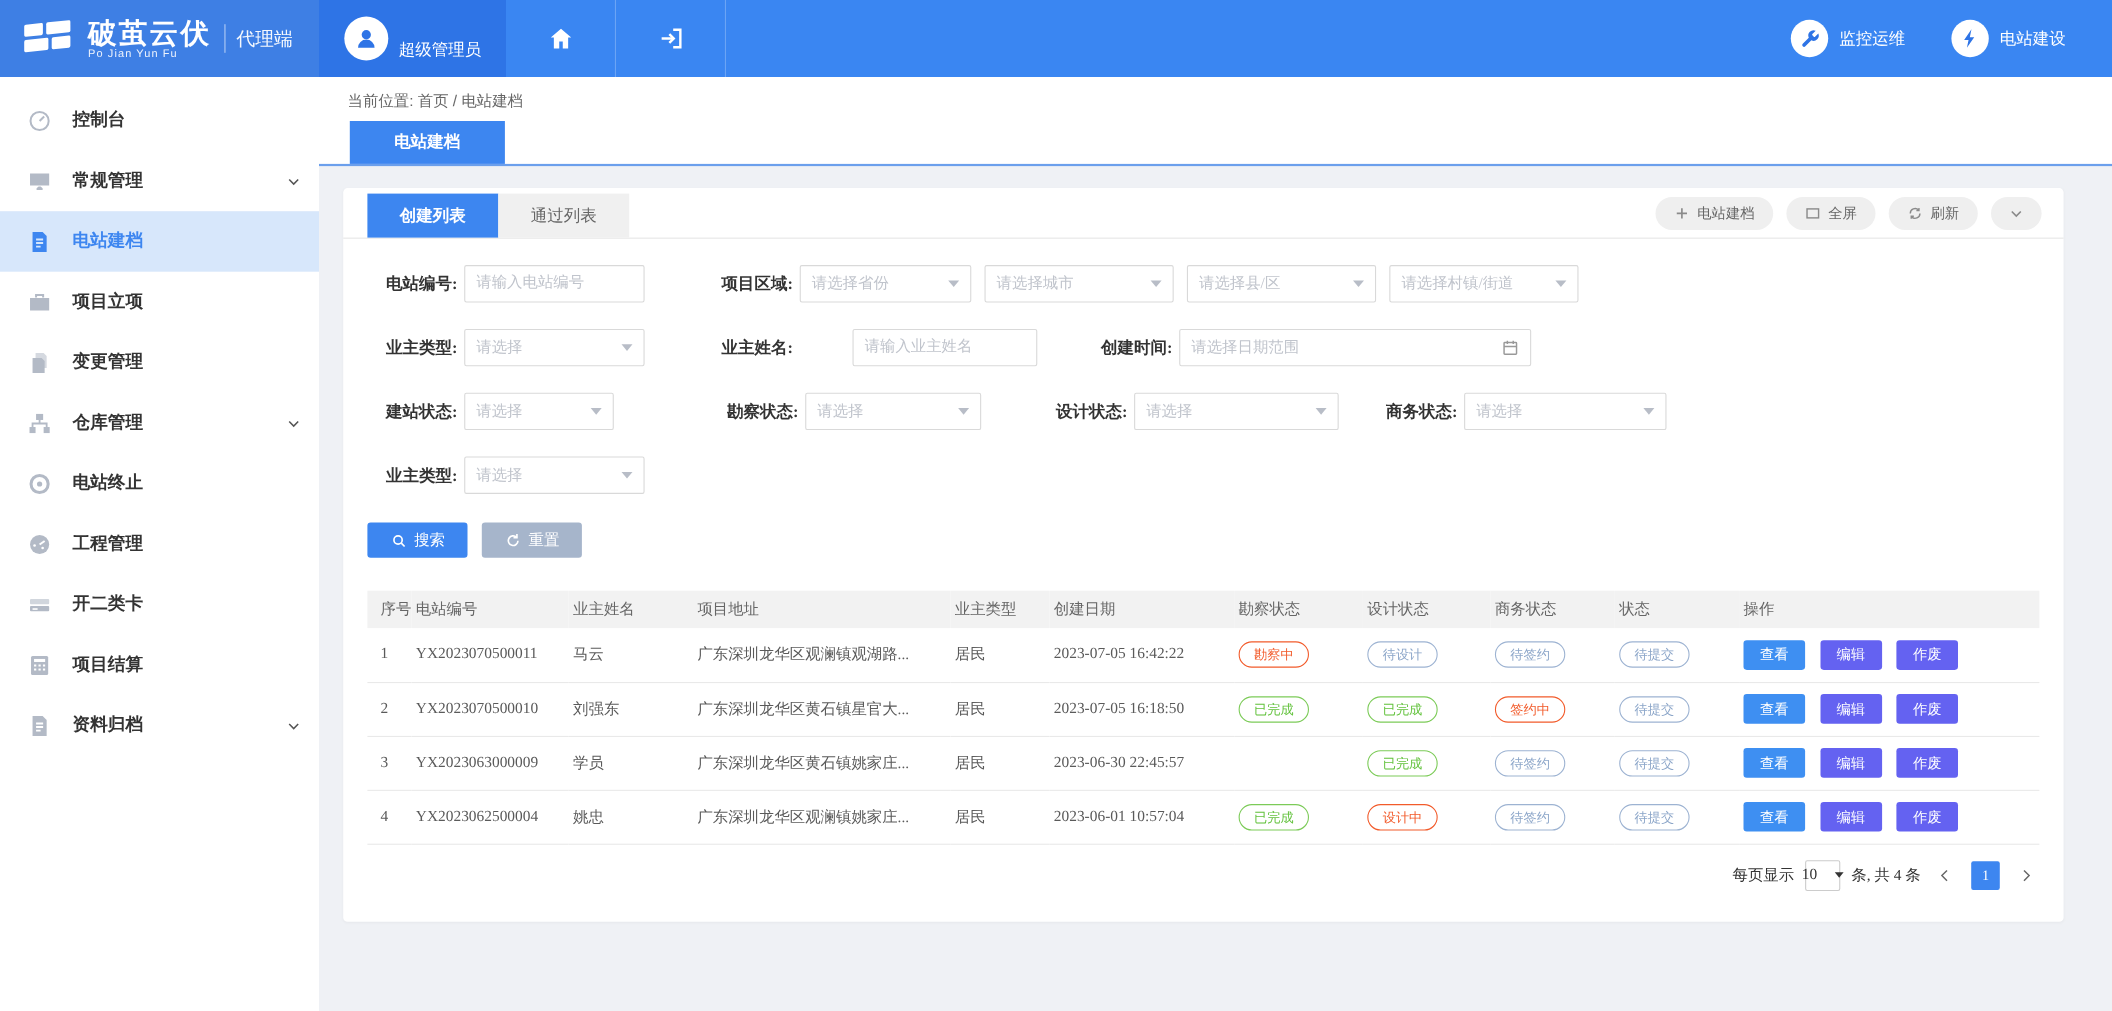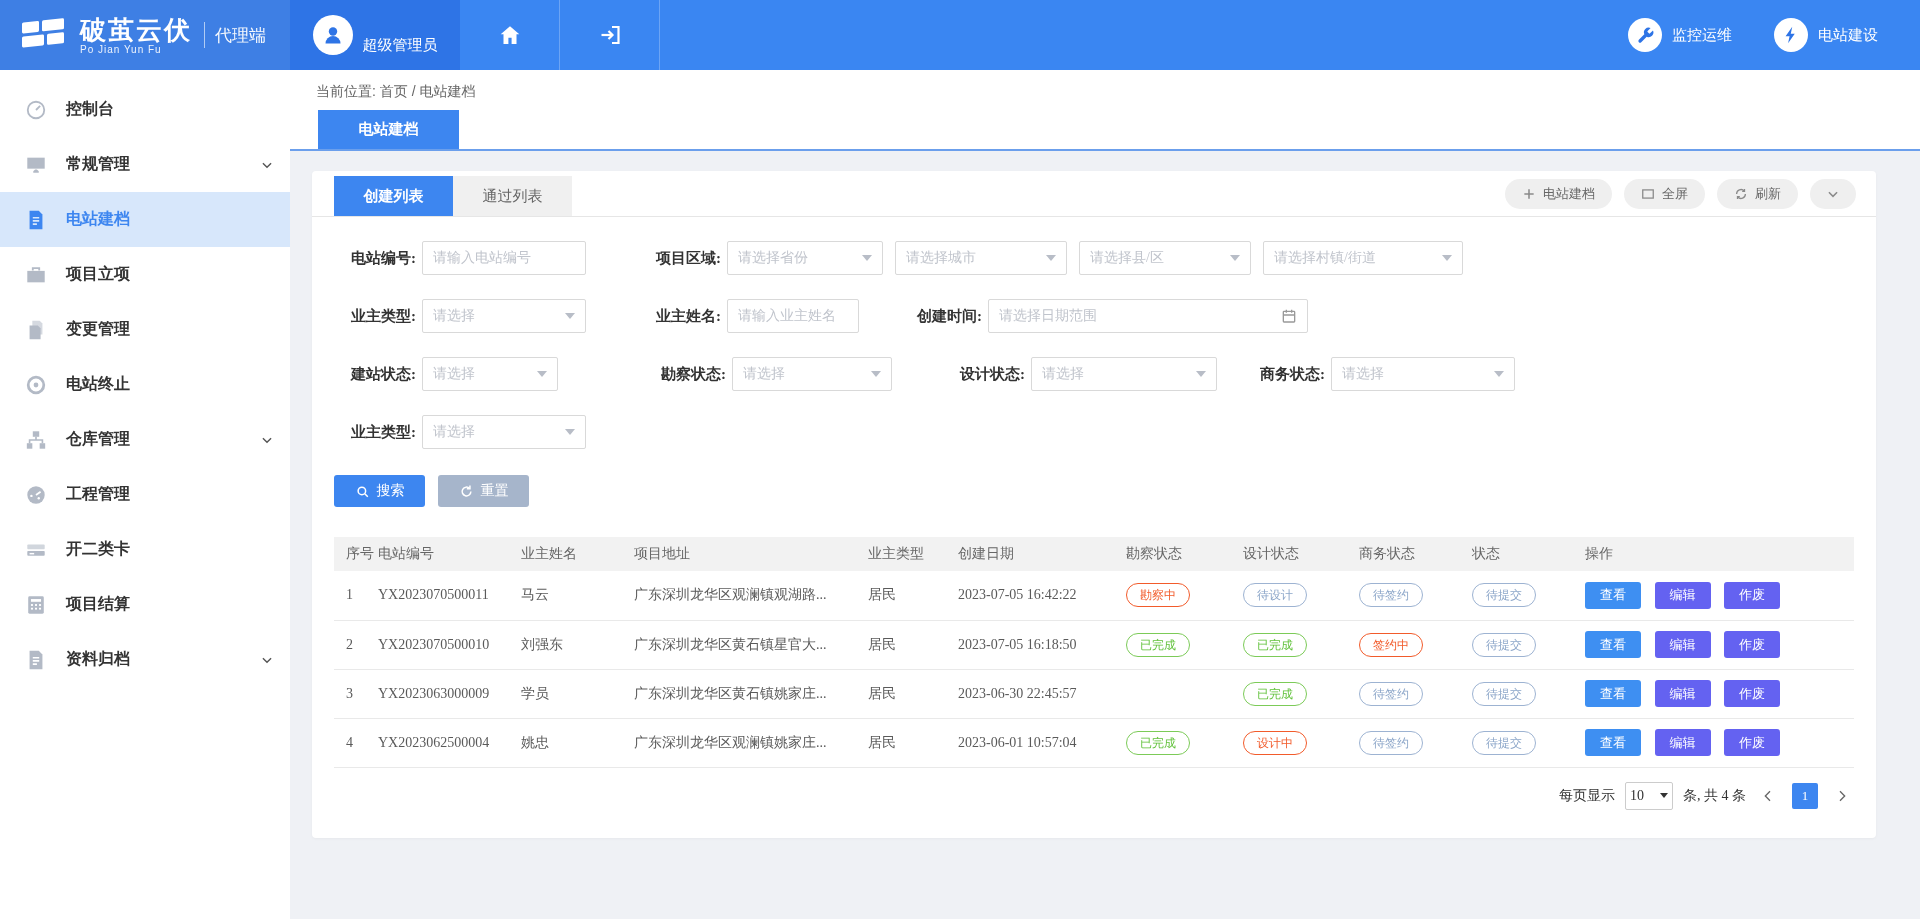--- a/index.html
+++ b/index.html
@@ -90,21 +90,21 @@
   .badge.b-orange { color:#f25b2b; border-color:#f25b2b; }
   .badge.b-green  { color:#62c23c; border-color:#7ccb58; }
   .badge.b-steel  { color:#8ca6c9; border-color:#9db3d2; }
   .act { width:56px; height:27px; border:none; border-radius:3px; color:#fff; font-size:13px; cursor:pointer;
     margin-right:10px; font-family:inherit; }
   .act.view { background:#3e8ff2; }
   .act.edit, .act.void { background:#6462f1; }
 
   
   .pager { display:flex; align-items:center; justify-content:flex-end; margin-top:14px; gap:10px; color:#333; font-size:14px; }
-  .psel { width:48px; height:28px; border:1px solid #ccc; border-radius:2px; display:flex; align-items:center;
+  .psel { width:32px; height:28px; border:1px solid #ccc; border-radius:2px; display:flex; align-items:center;
     justify-content:center; gap:16px; background:#fff; cursor:pointer; }
   .pcaret { width:0; height:0; border-left:4px solid transparent; border-right:4px solid transparent; border-top:5px solid #333; }
   .parrow { color:#666; display:flex; cursor:pointer; padding:0 4px; }
   .pcur { width:26px; height:26px; background:#3d86f0; color:#fff; border-radius:2px; display:flex; align-items:center;
     justify-content:center; font-size:13px; cursor:pointer; margin:0 2px; }
 
   svg { display:block; }
 </style>
 </head>
 <body>
@@ -224,43 +224,43 @@
         <svg width="22" height="22" viewBox="0 0 24 24" fill="currentColor">
           <path d="M8 2h8l3 3v12H8z" opacity=".55"></path>
             <path d="M5 7h9l3 3v12H5z"></path>
         </svg>
       </span>
       <span class="s-label">变更管理</span>
     </div>
 
     <div class="side-item">
       <span class="s-icon">
-        <svg width="22" height="22" viewBox="0 0 24 24" fill="none" stroke="currentColor">
-          <circle cx="12" cy="12" r="8.5" stroke-width="3"></circle>
-            <circle cx="12" cy="12" r="2.6" fill="currentColor" stroke="none"></circle>
-        </svg>
-      </span>
-      <span class="s-label">电站终止</span>
-    </div>
-
-    <div class="side-item">
-      <span class="s-icon">
         <svg width="22" height="22" viewBox="0 0 24 24" fill="currentColor">
           <rect x="8.5" y="2.5" width="7" height="6"></rect>
             <rect x="2" y="15.5" width="6" height="6"></rect>
             <rect x="16" y="15.5" width="6" height="6"></rect>
           <path fill="none" stroke="currentColor" stroke-width="1.8" d="M12 8.5v3.5M5 15.5V12h14v3.5"></path>
         </svg>
       </span>
       <span class="s-label">仓库管理</span>
       <span class="s-chev">
         <svg width="14" height="14" viewBox="0 0 24 24" fill="none" stroke="currentColor" stroke-width="2.4">
             <path d="M5 9l7 7 7-7"></path>
           </svg>
       </span>
+    </div>
+
+    <div class="side-item">
+      <span class="s-icon">
+        <svg width="22" height="22" viewBox="0 0 24 24" fill="none" stroke="currentColor">
+          <circle cx="12" cy="12" r="8.5" stroke-width="3"></circle>
+            <circle cx="12" cy="12" r="2.6" fill="currentColor" stroke="none"></circle>
+        </svg>
+      </span>
+      <span class="s-label">电站终止</span>
     </div>
 
     <div class="side-item">
       <span class="s-icon">
         <svg width="22" height="22" viewBox="0 0 24 24">
           <circle cx="12" cy="12" r="9.5" fill="currentColor"></circle>
           <path stroke="#fff" stroke-width="2" fill="none" d="M12 12l5-3.5"></path>
           <circle cx="7" cy="13" r="1.3" fill="#fff"></circle>
             <circle cx="15" cy="15.5" r="1.3" fill="#fff"></circle>
         </svg>
@@ -379,34 +379,34 @@
               <span class="caret"></span>
             </div>
             <div class="sel" style="width:172px;margin-left:12px">
               <span class="sel-text">请选择城市</span>
               <span class="caret"></span>
             </div>
             <div class="sel" style="width:172px;margin-left:12px">
               <span class="sel-text">请选择县/区</span>
               <span class="caret"></span>
             </div>
-            <div class="sel" style="width:200px;margin-left:12px">
+            <div class="sel" style="width:172px;margin-left:12px">
               <span class="sel-text">请选择村镇/街道</span>
               <span class="caret"></span>
             </div>
           </div>
 
           <div class="f-row">
             <span class="f-label">业主类型:</span>
             <div class="sel" style="width:164px">
               <span class="sel-text">请选择</span>
               <span class="caret"></span>
             </div>
             <span class="f-label" style="margin-left:53px">业主姓名:</span>
-            <input class="t-input" style="width: 132px;" readonly="" placeholder="请输入业主姓名">
+            <input class="t-input" style="width: 168px; margin-left: 48px;" readonly="" placeholder="请输入业主姓名">
             <span class="f-label" style="margin-left:35px;width:88px">创建时间:</span>
             <div class="datebox" style="width:320px">
               <span class="sel-text">请选择日期范围</span>
               <span class="cal-icon">
                 <svg width="16" height="16" viewBox="0 0 24 24" fill="none" stroke="currentColor" stroke-width="2">
                   <rect x="3.5" y="5" width="17" height="16" rx="1"></rect>
                     <path d="M8 2.5V7M16 2.5V7M3.5 10.5h17"></path>
                 </svg>
               </span>
             </div>

